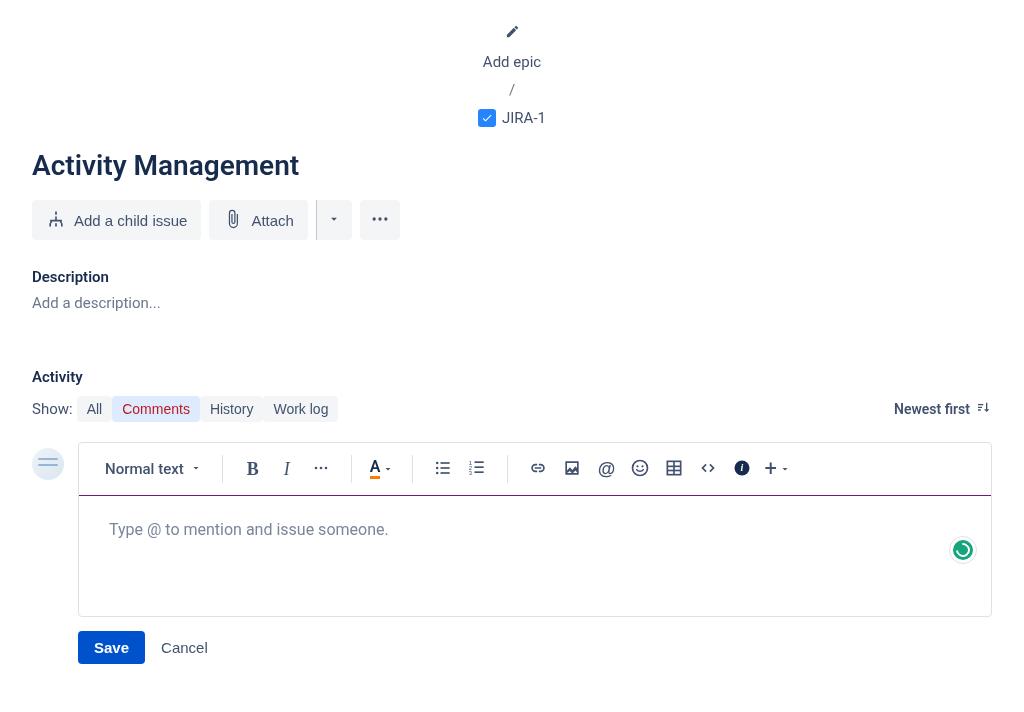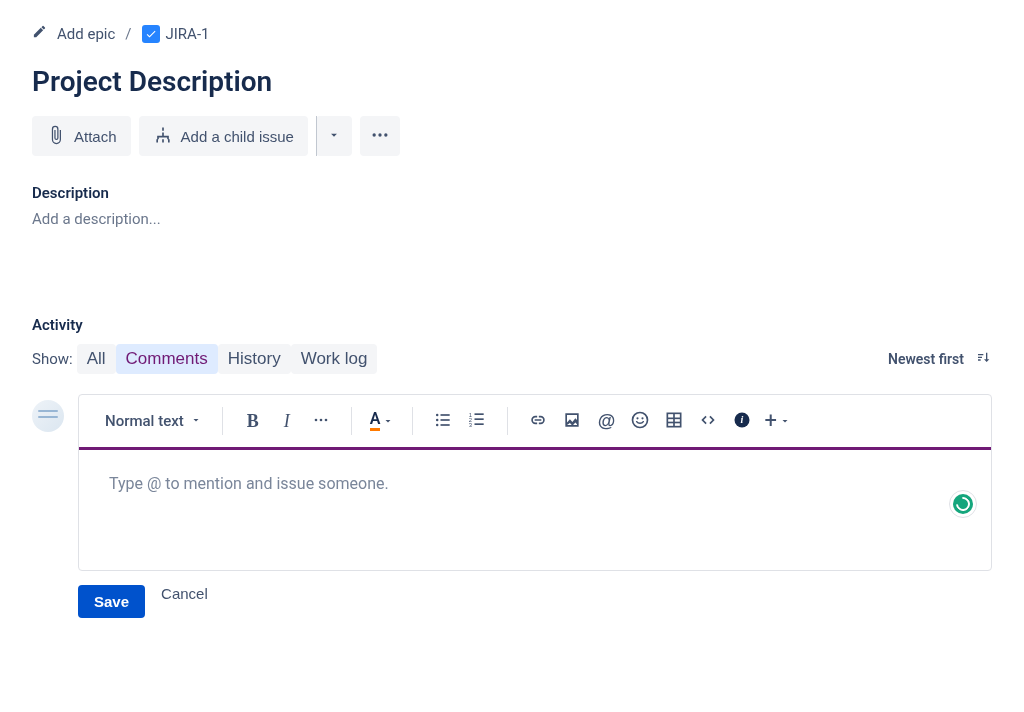--- a/index.html
+++ b/index.html
@@ -10,20 +10,21 @@
     padding: 24px 32px;
     width: 1024px;
   }
   .breadcrumb {
     display: flex;
     align-items: center;
     gap: 10px;
     font-size: 15px;
     color: #42526E;
     margin-bottom: 22px;
+    flex-direction: column;
   }
   .breadcrumb .pencil-icon svg { width: 15px; height: 15px; fill: #42526E; }
   .breadcrumb .sep { color: #6B778C; }
   .breadcrumb .issue-key {
     display: flex;
     align-items: center;
     gap: 6px;
   }
   .issue-type-icon {
     display: inline-flex;
@@ -108,54 +109,54 @@
 
   .section-label {
     font-size: 15px;
     font-weight: 600;
     color: #172B4D;
     margin-bottom: 8px;
   }
   .description-placeholder {
     font-size: 15px;
     color: #6B778C;
-    margin-bottom: 88px;
+    margin-bottom: 56px;
   }
 
   .activity-row {
     display: flex;
     align-items: center;
     justify-content: space-between;
     margin-top: 10px;
     margin-bottom: 20px;
   }
   .tabs {
     display: flex;
     align-items: center;
     font-size: 15px;
   }
   .tabs .show-label { color: #42526E; margin-right: 4px; }
   .tab {
     background: #F4F5F7;
     border: none;
     border-radius: 4px;
     padding: 5px 10px;
-    font-size: 17px;
+    font-size: 14px;
     font-weight: 500;
     color: #42526E;
     cursor: pointer;
   }
   .tab.active {
     background: #DEEBFF;
-    color: #701a75;
+    color: #b91c1c;
   }
   .sort {
     display: flex;
     align-items: center;
-    gap: 12px;
+    gap: 6px;
     font-size: 14px;
     font-weight: 600;
     color: #42526E;
     cursor: pointer;
   }
   .sort svg { width: 16px; height: 16px; fill: #42526E; }
 
   .comment-row {
     display: flex;
     gap: 14px;
@@ -185,21 +186,21 @@
   .editor {
     border: 1px solid #DFE1E6;
     border-radius: 4px;
     background: #fff;
   }
   .editor-toolbar {
     display: flex;
     align-items: center;
     gap: 2px;
     padding: 10px 20px;
-    border-bottom: 3px solid #701a75;
+    border-bottom: 1px solid #701a75;
     flex-wrap: nowrap;
   }
   .tb-text-style {
     display: inline-flex;
     align-items: center;
     gap: 6px;
     font-size: 15px;
     font-weight: 500;
     color: #42526E;
     cursor: pointer;
@@ -293,21 +294,21 @@
     border: 2px solid #fff;
     border-left-color: transparent;
     border-radius: 50%;
     transform: rotate(40deg);
   }
 
   .editor-actions {
     display: flex;
     gap: 16px;
     margin-top: 14px;
-    align-items: flex-start;
+    align-items: center;
   }
   .btn-primary {
     background: #0052CC;
     color: #fff;
     border: none;
     border-radius: 4px;
     padding: 8px 16px;
     font-size: 15px;
     font-weight: 600;
     cursor: pointer;
@@ -335,38 +336,38 @@
   <span class="issue-key">
     <span class="issue-type-icon">
       <svg viewBox="0 0 24 24">
           <path d="M9 16.17 4.83 12l-1.42 1.41L9 19 21 7l-1.41-1.41z"></path>
         </svg>
     </span>
     <span>JIRA-1</span>
   </span>
 </div>
 
-<h1 class="title">Project Description</h1>
+<h1 class="title">Activity Management</h1>
 
 <div class="toolbar">
+  <button class="btn">
+    <span>
+      <svg viewBox="0 0 24 24">
+          <path d="M11 3h2v4h-2V3zm0 14h2v4h-2v-4zM4 17h2v4H4v-4zm14 0h2v4h-2v-4zM5 13h14v2H5v-2zm6-4h2v4h-2V9zM5 15v2h2v-2H5zm12 0v2h2v-2h-2z"></path>
+        </svg>
+    </span>
+    <span>Add a child issue</span>
+  </button>
   <button class="btn">
     <span>
       <svg viewBox="0 0 24 24">
           <path d="M16.5 6v11.5a4 4 0 0 1-8 0V5a2.5 2.5 0 1 1 5 0v10.5a1 1 0 0 1-2 0V6H10v9.5a2.5 2.5 0 0 0 5 0V5a4 4 0 0 0-8 0v12.5a5.5 5.5 0 0 0 11 0V6h-1.5z"></path>
         </svg>
     </span>
     <span>Attach</span>
-  </button>
-  <button class="btn">
-    <span>
-      <svg viewBox="0 0 24 24">
-          <path d="M11 3h2v4h-2V3zm0 14h2v4h-2v-4zM4 17h2v4H4v-4zm14 0h2v4h-2v-4zM5 13h14v2H5v-2zm6-4h2v4h-2V9zM5 15v2h2v-2H5zm12 0v2h2v-2h-2z"></path>
-        </svg>
-    </span>
-    <span>Add a child issue</span>
   </button>
   <div class="btn-split">
     <button class="caret">
       <span>
         <svg viewBox="0 0 24 24">
             <path d="M7 10l5 5 5-5z"></path>
           </svg>
       </span>
     </button>
   </div>

